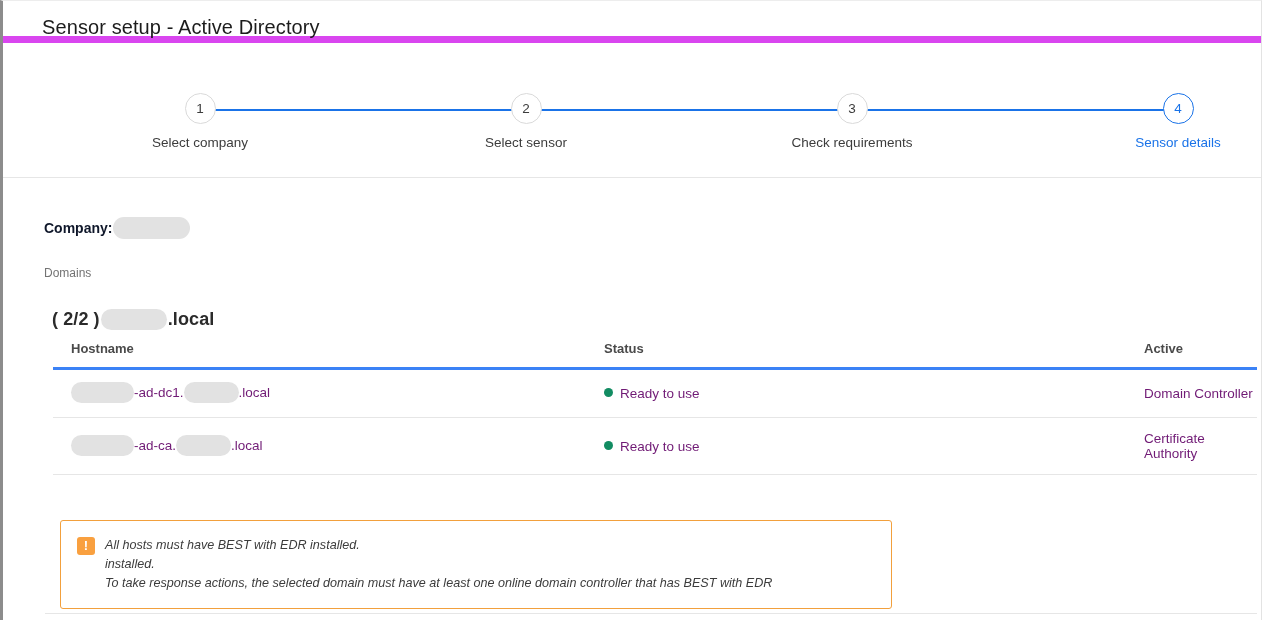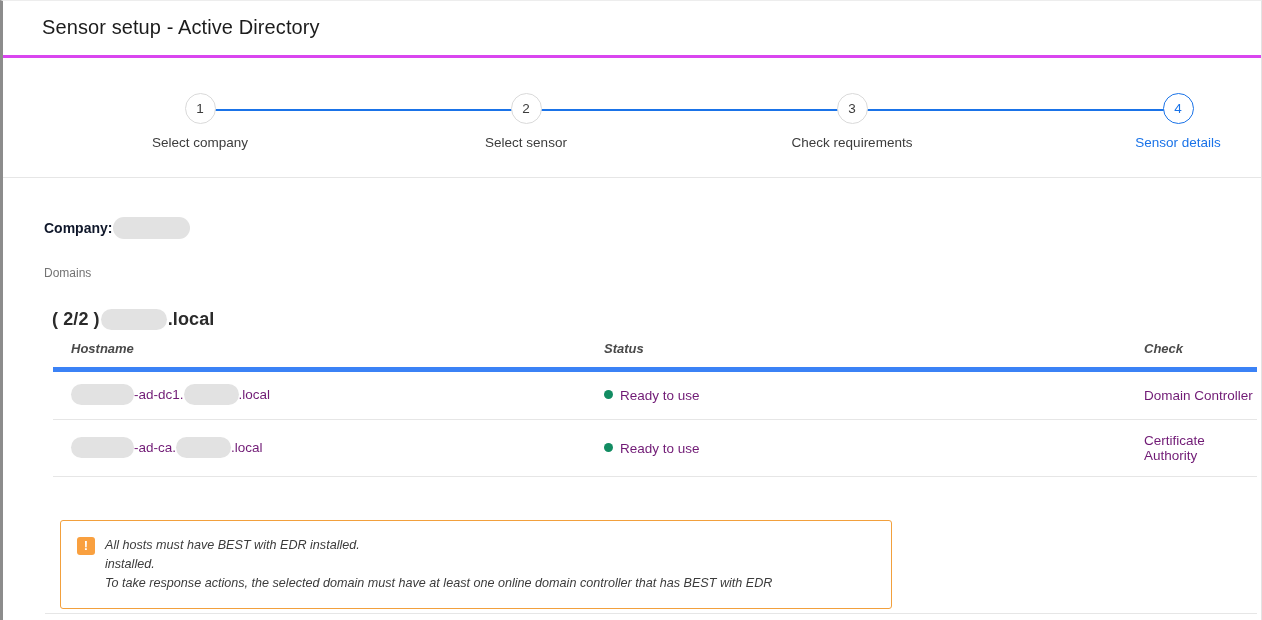--- a/index.html
+++ b/index.html
@@ -26,22 +26,22 @@
     border-left: 3px solid #8c8c8c;
     border-right: 1px solid #e3e3e3;
     border-top: 1px solid #ededed;
   }
 
   
   #header {
     position: absolute;
     left: 0; top: 0;
     right: 0;
-    height: 57px;
-    border-bottom: 3px solid #d946ef;
+    height: 42px;
+    border-bottom: 7px solid #d946ef;
     box-sizing: border-box;
   }
   #page-title {
     position: absolute;
     left: 39px;
     top: 15px;
     font-size: 20px;
     font-weight: 400;
     color: #1c1c1c;
     letter-spacing: 0.1px;
@@ -171,22 +171,21 @@
     border-collapse: collapse;
     width: calc(100% - 54px);
     table-layout: fixed;
   }
   #hosts-table th {
     text-align: left;
     font-size: 13px;
     font-weight: bold;
     color: #4a4a4a;
     padding: 0 0 11px 18px;
-    border-bottom: 5px solid #3b82f6;
-    font-style: italic;
+    border-bottom: 3px solid #3b82f6;
   }
   #hosts-table td {
     font-size: 13.5px;
     color: #701a75;
     padding: 13px 0 13px 18px;
     border-bottom: 1px solid #e6e6e6;
     height: 14px;
   }
   .col-host { width: 533px; }
   .col-status { width: 540px; }
@@ -308,21 +307,21 @@
     <table id="hosts-table">
       <colgroup>
         <col class="col-host">
         <col class="col-status">
         <col class="col-roles">
       </colgroup>
       <thead>
         <tr>
           <th>Hostname</th>
           <th>Status</th>
-          <th>Check</th>
+          <th>Active</th>
         </tr>
       </thead>
       <tbody>
         <tr>
           <td class="host-cell"><span class="redact r1"></span><span>-ad-dc1.</span><span class="redact r2"></span><span>.local</span></td>
           <td class="status-cell"><span class="status-dot"></span><span>Ready to use</span></td>
           <td>Domain Controller</td>
         </tr>
         <tr>
           <td class="host-cell"><span class="redact r1"></span><span>-ad-ca.</span><span class="redact r2"></span><span>.local</span></td>

